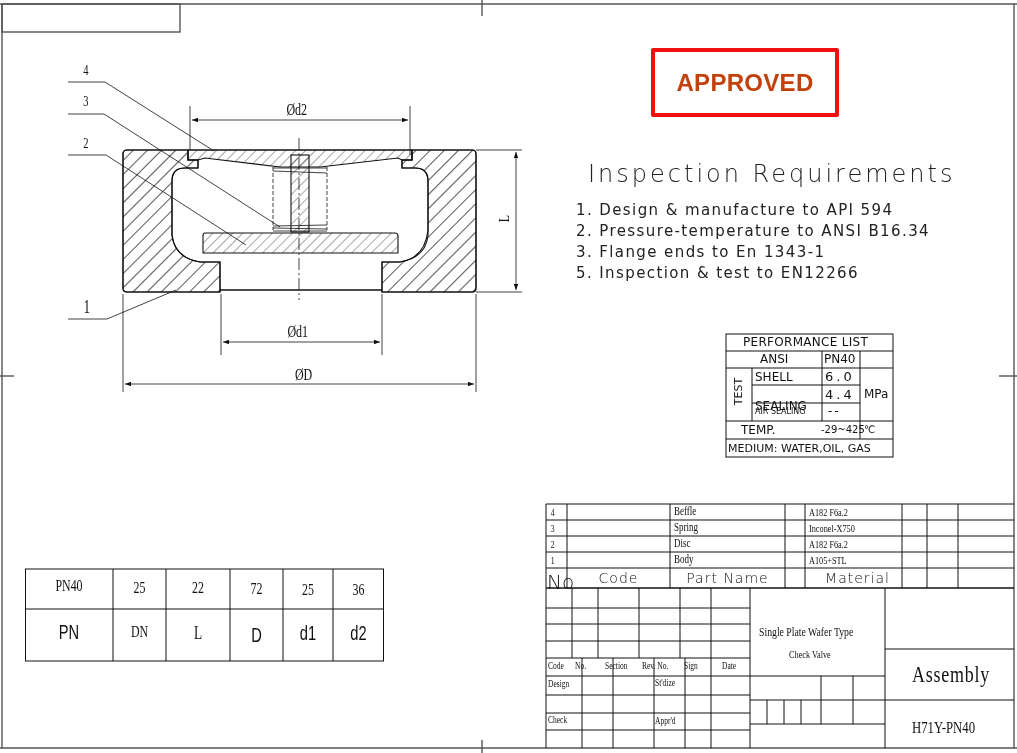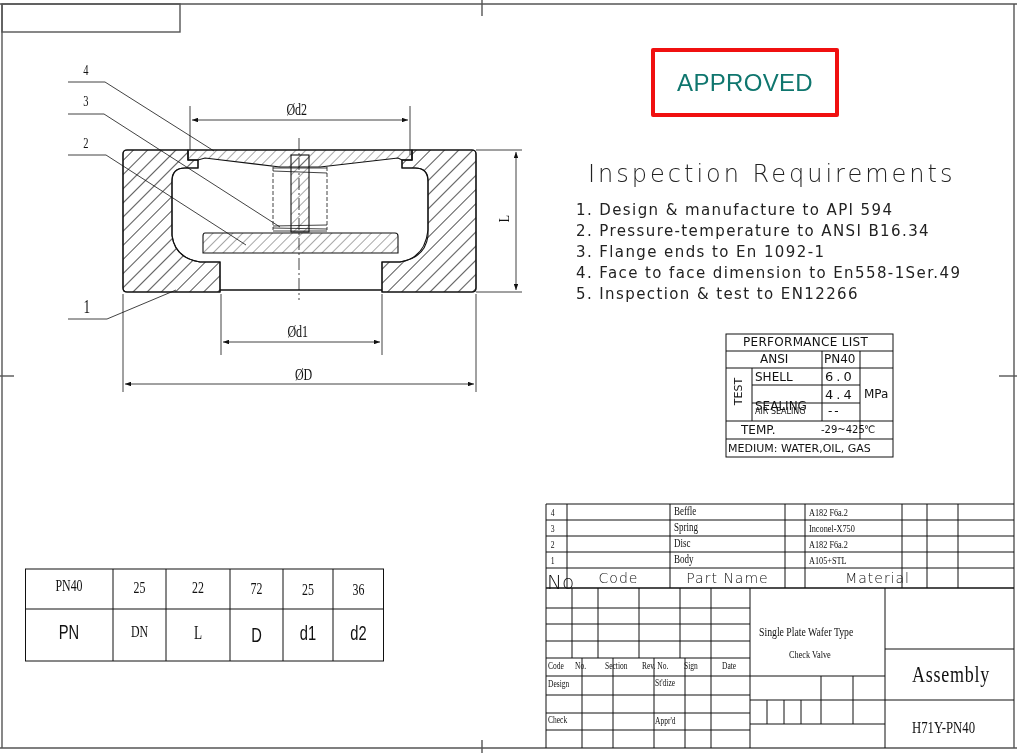--- a/index.html
+++ b/index.html
@@ -1,19 +1,19 @@
 <!DOCTYPE html>
 <html><head>
 <meta charset="utf-8">
 <style>
   html,body{margin:0;padding:0;background:#fff;}
   body{width:1017px;height:753px;position:relative;overflow:hidden;font-family:"Liberation Sans",sans-serif;color:#111;}
   .abs{position:absolute;}
   .approved{left:651px;top:48px;width:188px;height:69px;border:4px solid #f01010;box-sizing:border-box;border-radius:2px;display:flex;align-items:center;justify-content:center;}
-  .approved span{color:#0f766e;font-family:"Liberation Sans",sans-serif;font-weight:normal;font-size:24px;letter-spacing:0.3px;}
+  .approved span{color:#c2410c;font-family:"Liberation Sans",sans-serif;font-weight:bold;font-size:24px;letter-spacing:0.3px;}
   .tech-title{left:588px;top:160px;font-family:"DejaVu Sans",sans-serif;font-weight:200;font-size:24px;letter-spacing:3px;color:#222;}
   .tech-list{left:576px;top:200px;font-family:"DejaVu Sans",sans-serif;font-size:15px;letter-spacing:1.4px;line-height:21px;color:#222;}
   .tech-list div{white-space:nowrap;}
   .cell-text{position:absolute;white-space:nowrap;}
 </style>
 </head>
 <body>
 
 <svg class="abs" width="1017" height="753" viewBox="0 0 1017 753" style="left:0;top:0;">
   <defs>
@@ -117,22 +117,21 @@
 <div class="cell-text" style="left:500px;top:210px;font-family:'Liberation Serif',serif;font-size:15px;transform:rotate(-90deg) scaleX(0.8);">L</div>
 
 <div class="abs approved">
   <span>APPROVED</span>
 </div>
 
 <div class="abs tech-title">Inspection Requirements</div>
 <div class="abs tech-list">
   <div>1. Design &amp; manufacture to API 594</div>
   <div>2. Pressure-temperature to ANSI B16.34</div>
-  <div>3. Flange ends to En 1092-1</div>
-  <div>4. Face to face dimension to En558-1Ser.49</div>
+  <div>3. Flange ends to En 1343-1</div>
   <div>5. Inspection &amp; test to EN12266</div>
 </div>
 
 <svg class="abs" width="170" height="126" style="left:725px;top:333px;">
   <g stroke="#111" stroke-width="1" fill="none">
     <rect x="1" y="1" width="167" height="123"></rect>
     <line x1="1" y1="18" x2="168" y2="18"></line>
     <line x1="1" y1="35" x2="168" y2="35"></line>
     <line x1="27" y1="52" x2="135" y2="52"></line>
     <line x1="27" y1="70" x2="135" y2="70"></line>
@@ -255,21 +254,21 @@
   <div class="cell-text" style="left:129px;top:36px;font-size:12px;transform:scaleX(0.75);transform-origin:left;">Disc</div>
   <div class="cell-text" style="left:264px;top:38px;font-size:11px;transform:scaleX(0.75);transform-origin:left;">A182 F6a.2</div>
 
   <div class="cell-text" style="left:5px;top:54px;font-size:11px;transform:scaleX(0.7);">1</div>
   <div class="cell-text" style="left:129px;top:52px;font-size:12px;transform:scaleX(0.75);transform-origin:left;">Body</div>
   <div class="cell-text" style="left:264px;top:54px;font-size:11px;transform:scaleX(0.75);transform-origin:left;">A105+STL</div>
 
   <div class="cell-text" style="left:2px;top:70px;font-size:20px;font-family:'DejaVu Sans',sans-serif;font-weight:200;">No</div>
   <div class="cell-text" style="left:22px;width:103px;text-align:center;top:70px;font-size:14px;font-family:'DejaVu Sans',sans-serif;font-weight:200;letter-spacing:1px;">Code</div>
   <div class="cell-text" style="left:125px;width:115px;text-align:center;top:70px;font-size:14px;font-family:'DejaVu Sans',sans-serif;font-weight:200;letter-spacing:1px;">Part Name</div>
-  <div class="cell-text" style="left:260px;width:105px;text-align:right;top:70px;font-size:14px;font-family:'DejaVu Sans',sans-serif;font-weight:200;letter-spacing:1px;">Material</div>
+  <div class="cell-text" style="left:260px;width:105px;text-align:center;top:70px;font-size:14px;font-family:'DejaVu Sans',sans-serif;font-weight:200;letter-spacing:1px;">Material</div>
 </div>
 
 <div class="abs" style="left:545px;top:500px;width:472px;height:252px;font-family:'Liberation Serif',serif;">
   <div class="cell-text" style="left:3px;top:160px;font-size:10px;transform:scaleX(0.75);transform-origin:left;">Code</div>
   <div class="cell-text" style="left:30px;top:160px;font-size:10px;transform:scaleX(0.75);transform-origin:left;">No.</div>
   <div class="cell-text" style="left:60px;top:160px;font-size:10px;transform:scaleX(0.75);transform-origin:left;">Section</div>
   <div class="cell-text" style="left:97px;top:160px;font-size:10px;transform:scaleX(0.75);transform-origin:left;">Rev. No.</div>
   <div class="cell-text" style="left:139px;top:160px;font-size:10px;transform:scaleX(0.75);transform-origin:left;">Sign</div>
   <div class="cell-text" style="left:177px;top:160px;font-size:10px;transform:scaleX(0.75);transform-origin:left;">Date</div>
   <div class="cell-text" style="left:3px;top:178px;font-size:10px;transform:scaleX(0.75);transform-origin:left;">Design</div>

